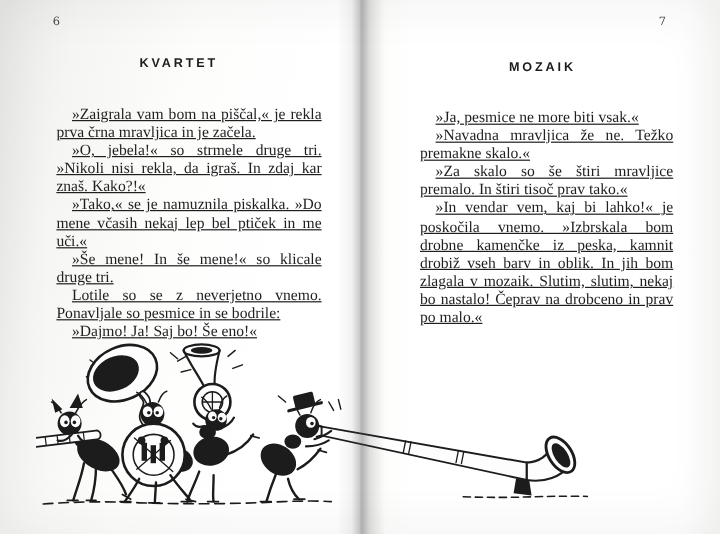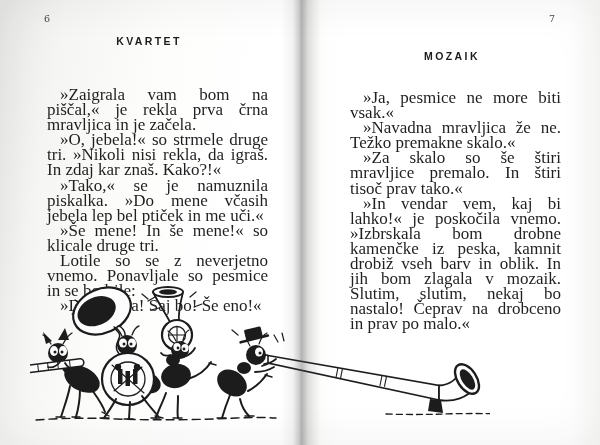--- a/index.html
+++ b/index.html
@@ -29,47 +29,47 @@
       rgba(70,70,70,0.36) 52%,
       rgba(70,70,70,0.14) 68%,
       rgba(70,70,70,0) 100%);
   }
   .pagenum{
     position:absolute;top:13px;font-size:9.5px;color:#4b4b4b;
     font-family:"DejaVu Serif", serif;letter-spacing:0.5px;
   }
   .pagenum-left{left:44px;}
   .chapter-title{
-    position:absolute;top:35px;text-align:center;
+    position:absolute;top:47px;text-align:center;
     font-family:"Liberation Sans", sans-serif;font-weight:bold;
     font-size:10.5px;letter-spacing:2.4px;color:#1c1c1c;
   }
   .title-left{left:2px;width:294px;}
   .body-text{
     position:absolute;color:#1f1f1f;
-    font-size:17px;line-height:15.1px;text-align:justify;
-    text-justify:inter-word;hyphens:none;
+    font-size:13px;line-height:15.1px;text-align:justify;
+    text-justify:inter-word;hyphens:none;text-decoration:underline;
   }
   .body-left{left:47px;top:87px;width:221px;}
   .body-text p{margin:0;text-indent:13px;}
   .illustration{position:absolute;left:30px;top:283px;z-index:3;}
   .ink{stroke:#1c1c1c;fill:none;stroke-linecap:round;stroke-linejoin:round;}
 </style>
 </head>
 <body>
 
 <div class="spread">
 
   <div class="page page-left">
     <span class="pagenum pagenum-left">6</span>
     <div class="chapter-title title-left">KVARTET</div>
     <div class="body-text body-left">
       <p>»Zaigrala vam bom na piščal,« je rekla prva črna mravljica in je začela.</p>
       <p>»O, jebela!« so strmele druge tri. »Nikoli nisi rekla, da igraš. In zdaj kar znaš. Kako?!«</p>
-      <p>»Tako,« se je namuznila piskalka. »Do mene včasih jebela lep bel ptiček in me uči.«</p>
+      <p>»Tako,« se je namuznila piskalka. »Do mene včasih nekaj lep bel ptiček in me uči.«</p>
       <p>»Še mene! In še mene!« so klicale druge tri.</p>
       <p>Lotile so se z neverjetno vnemo. Ponavljale so pesmice in se bodrile:</p>
       <p>»Dajmo! Ja! Saj bo! Še eno!«</p>
     </div>
   </div>
 
   <div class="page page-right">
     <span class="pagenum" style="left:249px;">7</span>
     <div class="chapter-title" style="left:2px;width:300px;top:50px;">MOZAIK</div>
     <div class="body-text" style="left:50px;top:90px;width:211px;">

